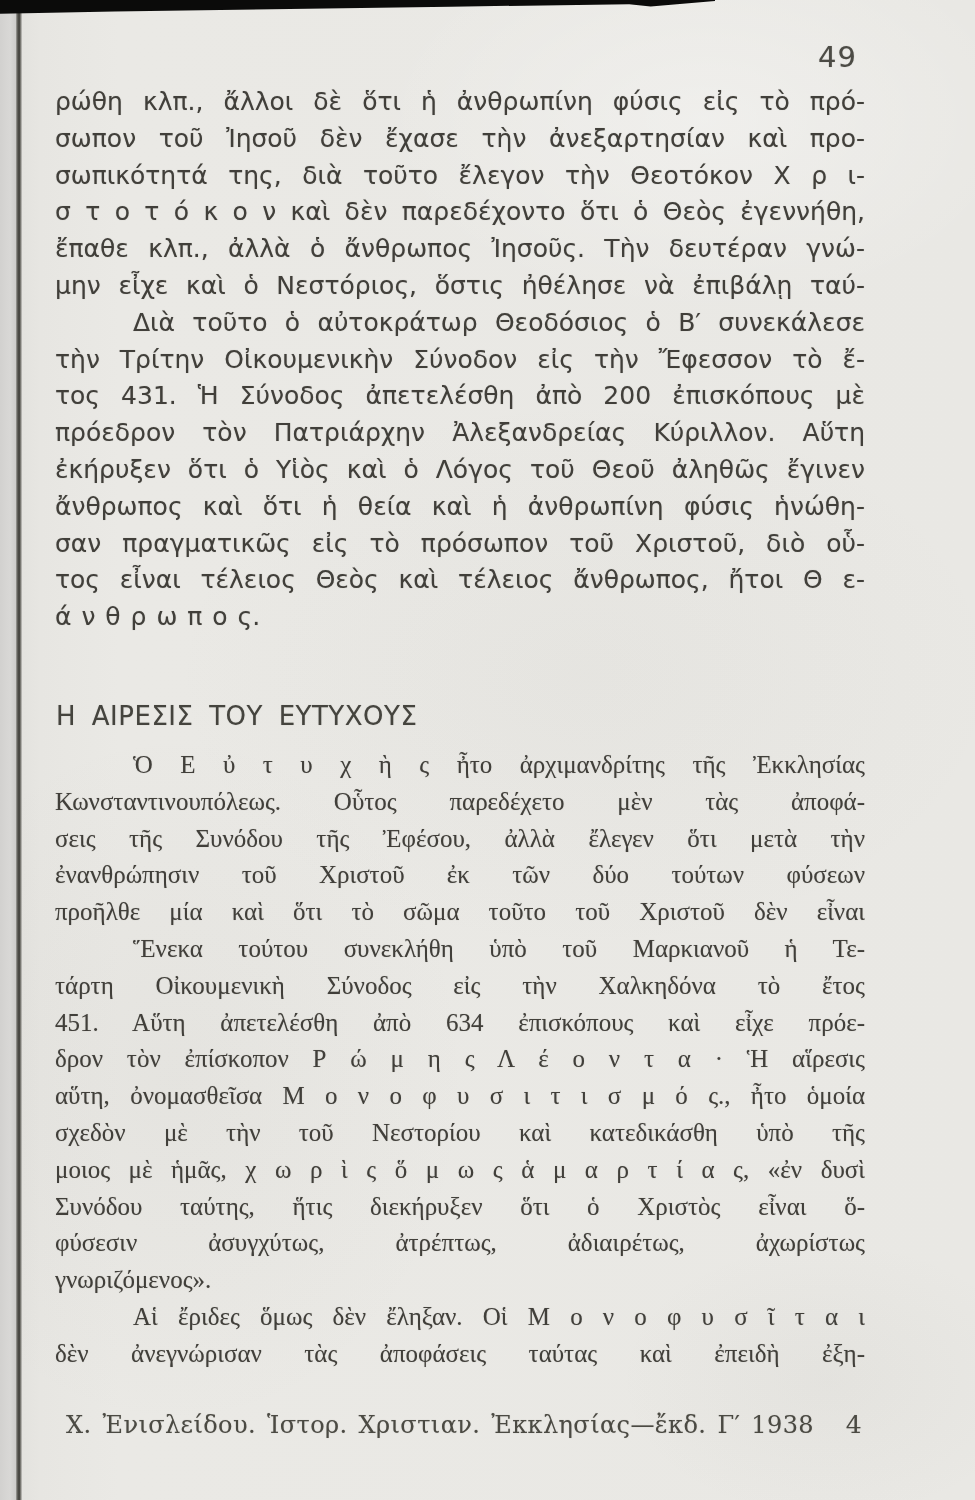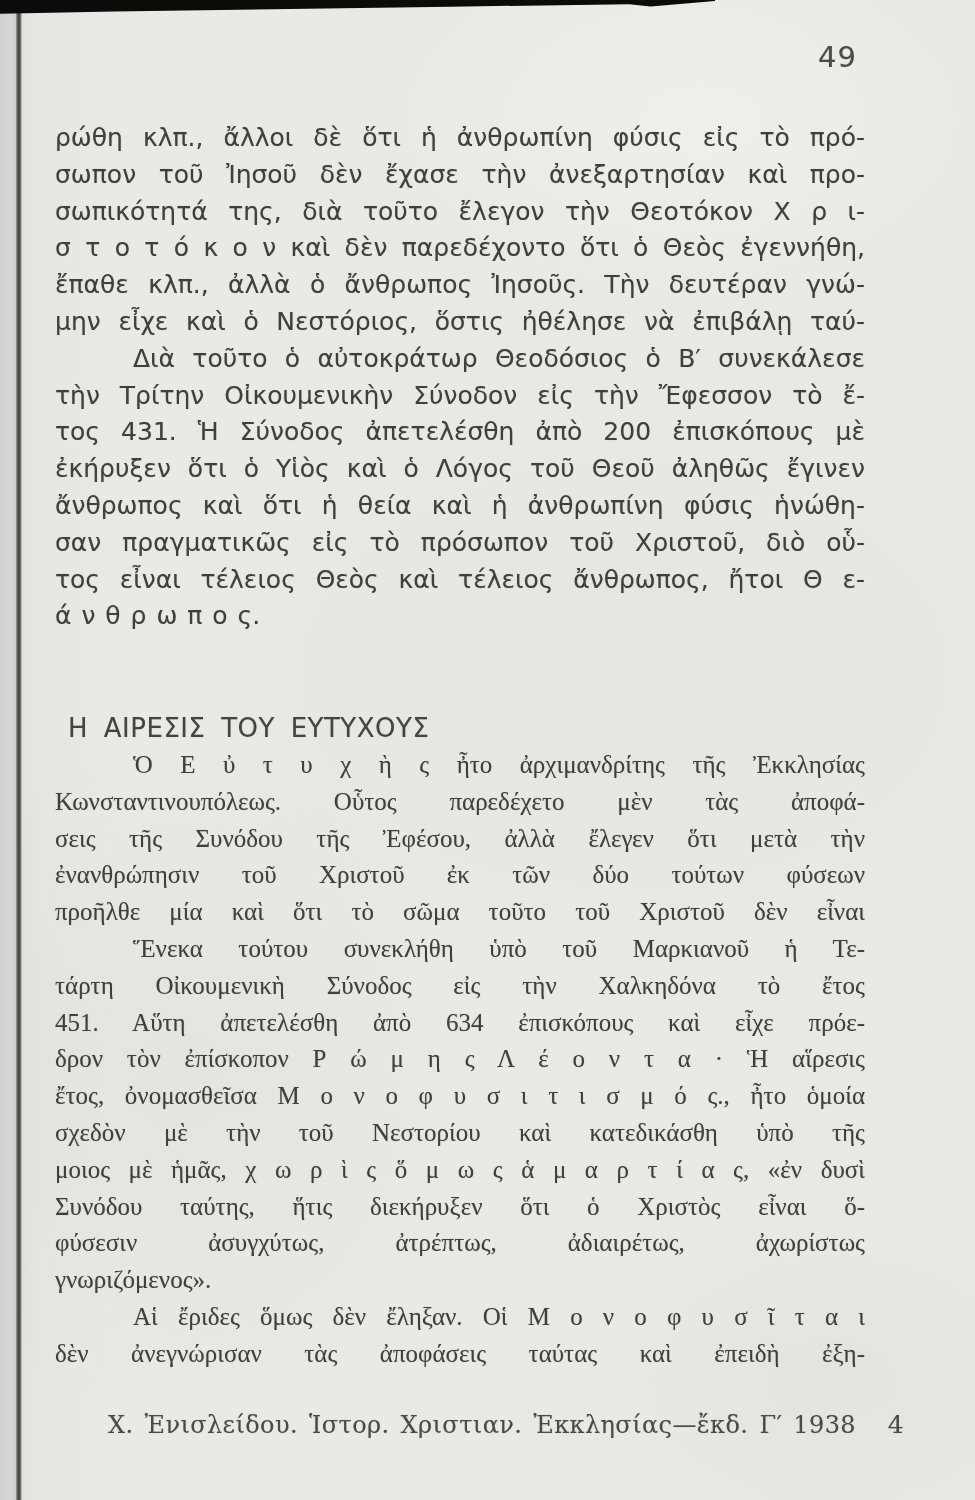--- a/index.html
+++ b/index.html
@@ -42,44 +42,43 @@
     color: #4c4b45;
     text-shadow: 0 0 1px rgba(76,75,69,0.35);
   }
   .text-block {
     position: absolute; left: 55px; width: 810px;
     font-size: 25px; line-height: 36.8px;
     color: #413f3a;
     word-spacing: 2px;
     text-shadow: 0 0 1px rgba(70,68,62,0.30);
   }
-  #block-1 { top: 84px; margin-top: 36px; }
+  #block-1 { top: 84px; }
   #block-2 { top: 747px; font-family: Liberation Serif, serif; }
   .line {
     height: 36.8px; overflow: hidden;
     text-align: justify; text-align-last: justify;
   }
   .line.par-end { text-align: left; text-align-last: auto; }
   .line.indent { padding-left: 78px; }
   .heading {
-    position: absolute; left: 56px; top: 701px; margin: 12px;
+    position: absolute; left: 56px; top: 701px; margin: 0;
     font-size: 26px; font-weight: 400;
     letter-spacing: 0.5px; word-spacing: 7px;
     color: #45443e;
     text-shadow: 0 0 1px rgba(70,68,62,0.30);
   }
   .footer {
     position: absolute; left: 66px; top: 1408px; width: 800px;
     display: flex; justify-content: space-between; align-items: baseline;
     font-family: "DejaVu Serif", serif;
     font-size: 24px; line-height: 34px;
     color: #4b4a43;
     letter-spacing: 0.4px; word-spacing: 3px;
     text-shadow: 0 0 1px rgba(75,74,67,0.30);
-    margin-left: 42px;
   }
   .footer .sig { font-size: 25px; padding-right: 4px; }
 </style>
 </head>
 <body>
 
 <div class="page">
 
   <div class="scan-strip"></div>
   <div class="edge-line"></div>
@@ -90,40 +89,41 @@
   <div class="text-block" id="block-1">
       <div class="line">ρώθη κλπ., ἄλλοι δὲ ὅτι ἡ ἀνθρωπίνη φύσις εἰς τὸ πρό-</div>
       <div class="line">σωπον τοῦ Ἰησοῦ δὲν ἔχασε τὴν ἀνεξαρτησίαν καὶ προ-</div>
       <div class="line">σωπικότητά της, διὰ τοῦτο ἔλεγον τὴν Θεοτόκον Χ ρ ι-</div>
       <div class="line">σ τ ο τ ό κ ο ν καὶ δὲν παρεδέχοντο ὅτι ὁ Θεὸς ἐγεννήθη,</div>
       <div class="line">ἔπαθε κλπ., ἀλλὰ ὁ ἄνθρωπος Ἰησοῦς. Τὴν δευτέραν γνώ-</div>
       <div class="line">μην εἶχε καὶ ὁ Νεστόριος, ὅστις ἠθέλησε νὰ ἐπιβάλῃ ταύ-</div>
       <div class="line indent">Διὰ τοῦτο ὁ αὐτοκράτωρ Θεοδόσιος ὁ Β′ συνεκάλεσε</div>
       <div class="line">τὴν Τρίτην Οἰκουμενικὴν Σύνοδον εἰς τὴν Ἔφεσσον τὸ ἔ-</div>
       <div class="line">τος 431. Ἡ Σύνοδος ἀπετελέσθη ἀπὸ 200 ἐπισκόπους μὲ</div>
+      <div class="line">πρόεδρον τὸν Πατριάρχην Ἀλεξανδρείας Κύριλλον. Αὕτη</div>
       <div class="line">ἐκήρυξεν ὅτι ὁ Υἱὸς καὶ ὁ Λόγος τοῦ Θεοῦ ἀληθῶς ἔγινεν</div>
       <div class="line">ἄνθρωπος καὶ ὅτι ἡ θεία καὶ ἡ ἀνθρωπίνη φύσις ἡνώθη-</div>
       <div class="line">σαν πραγματικῶς εἰς τὸ πρόσωπον τοῦ Χριστοῦ, διὸ οὗ-</div>
       <div class="line">τος εἶναι τέλειος Θεὸς καὶ τέλειος ἄνθρωπος, ἤτοι Θ ε-</div>
       <div class="line par-end">ά ν θ ρ ω π ο ς.</div>
     </div>
 
   <h1 class="heading">Η ΑΙΡΕΣΙΣ ΤΟΥ ΕΥΤΥΧΟΥΣ</h1>
 
   <div class="text-block" id="block-2">
       <div class="line indent">Ὁ Ε ὐ τ υ χ ὴ ς ἦτο ἀρχιμανδρίτης τῆς Ἐκκλησίας</div>
       <div class="line">Κωνσταντινουπόλεως. Οὗτος παρεδέχετο μὲν τὰς ἀποφά-</div>
       <div class="line">σεις τῆς Συνόδου τῆς Ἐφέσου, ἀλλὰ ἔλεγεν ὅτι μετὰ τὴν</div>
       <div class="line">ἐνανθρώπησιν τοῦ Χριστοῦ ἐκ τῶν δύο τούτων φύσεων</div>
       <div class="line">προῆλθε μία καὶ ὅτι τὸ σῶμα τοῦτο τοῦ Χριστοῦ δὲν εἶναι</div>
       <div class="line indent">Ἕνεκα τούτου συνεκλήθη ὑπὸ τοῦ Μαρκιανοῦ ἡ Τε-</div>
       <div class="line">τάρτη Οἰκουμενικὴ Σύνοδος εἰς τὴν Χαλκηδόνα τὸ ἔτος</div>
       <div class="line">451. Αὕτη ἀπετελέσθη ἀπὸ 634 ἐπισκόπους καὶ εἶχε πρόε-</div>
       <div class="line">δρον τὸν ἐπίσκοπον Ρ ώ μ η ς Λ έ ο ν τ α · Ἡ αἵρεσις</div>
-      <div class="line">ἔτος, ὀνομασθεῖσα Μ ο ν ο φ υ σ ι τ ι σ μ ό ς., ἦτο ὁμοία</div>
+      <div class="line">αὕτη, ὀνομασθεῖσα Μ ο ν ο φ υ σ ι τ ι σ μ ό ς., ἦτο ὁμοία</div>
       <div class="line">σχεδὸν μὲ τὴν τοῦ Νεστορίου καὶ κατεδικάσθη ὑπὸ τῆς</div>
       <div class="line">μοιος μὲ ἡμᾶς, χ ω ρ ὶ ς ὅ μ ω ς ἁ μ α ρ τ ί α ς, «ἐν δυσὶ</div>
       <div class="line">Συνόδου ταύτης, ἥτις διεκήρυξεν ὅτι ὁ Χριστὸς εἶναι ὅ-</div>
       <div class="line">φύσεσιν ἀσυγχύτως, ἀτρέπτως, ἀδιαιρέτως, ἀχωρίστως</div>
       <div class="line par-end">γνωριζόμενος».</div>
       <div class="line indent">Αἱ ἔριδες ὅμως δὲν ἔληξαν. Οἱ Μ ο ν ο φ υ σ ῖ τ α ι</div>
       <div class="line">δὲν ἀνεγνώρισαν τὰς ἀποφάσεις ταύτας καὶ ἐπειδὴ ἐξη-</div>
     </div>
 
   <div class="footer">

